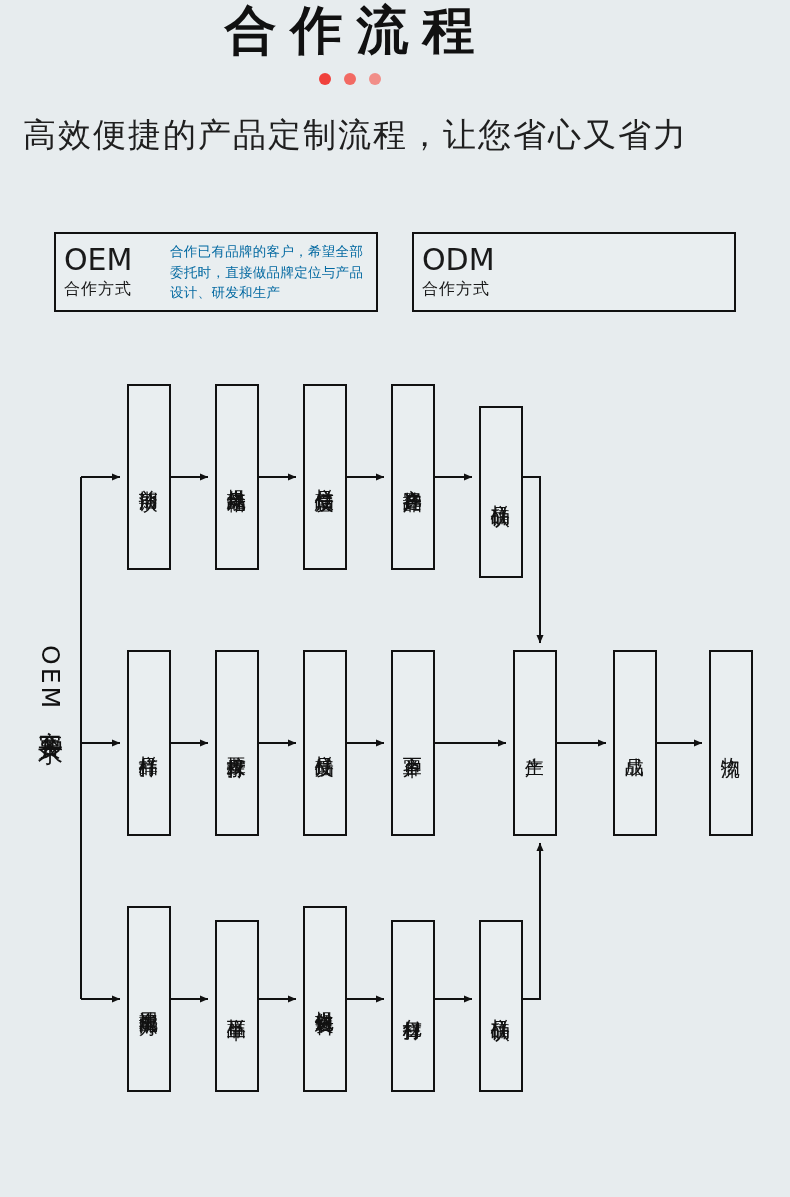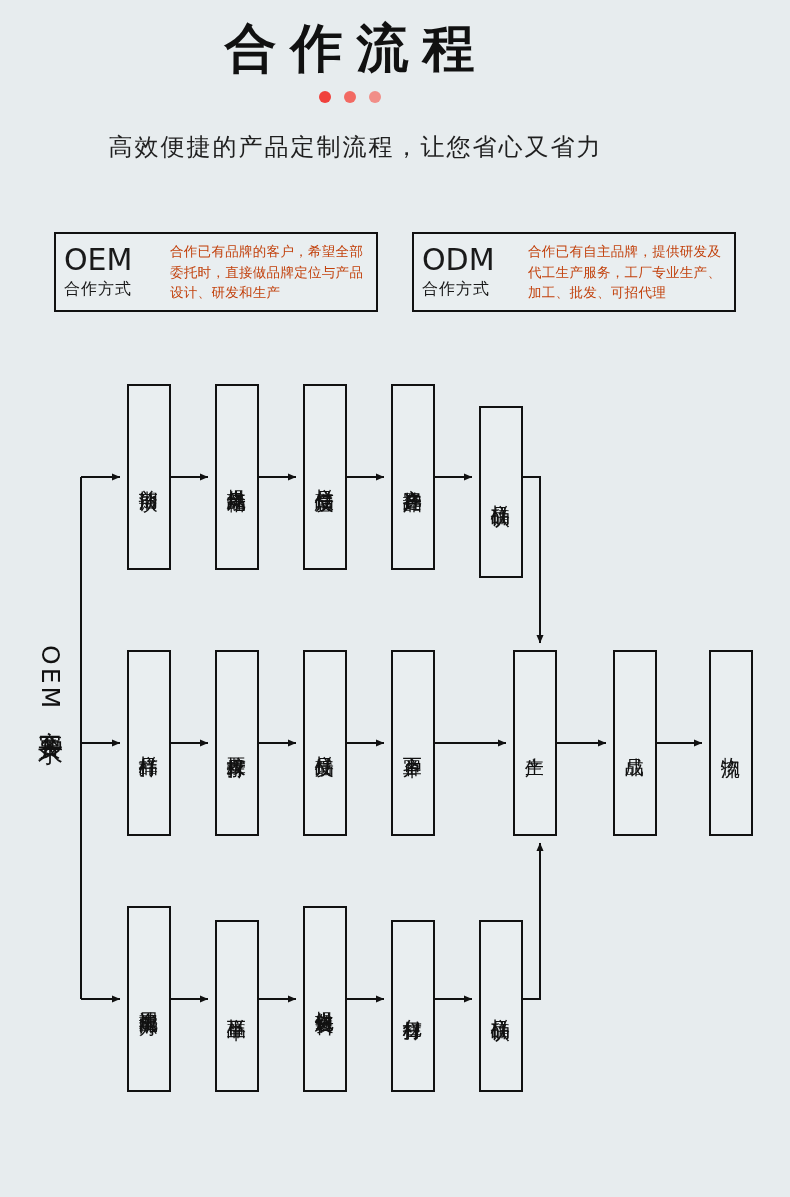--- a/index.html
+++ b/index.html
@@ -12,21 +12,20 @@
     background: #e7ecee;
     font-family: "DejaVu Sans", "Liberation Sans", sans-serif;
     color: #1a1a1a;
     overflow: hidden;
     position: relative;
   }
 
   
   .header {
     width: 699px;
-    padding-top: 18px;
     text-align: center;
   }
   .page-title {
     font-size: 52px;
     font-weight: bold;
     letter-spacing: 14px;
     text-indent: 14px;
     line-height: 1.18;
     color: #111;
   }
@@ -39,21 +38,21 @@
     gap: 13px;
   }
   .dot {
     width: 12px;
     height: 12px;
     border-radius: 50%;
     display: block;
   }
   .page-subtitle {
     margin-top: 28px;
-    font-size: 24px;
+    font-size: 33px;
     letter-spacing: 2px;
     color: #1f1f1f;
     margin-left: 12px;
   }
 
   
   .modes {
     position: absolute;
     top: 232px;
     left: 0;
@@ -91,21 +90,21 @@
     font-size: 16px;
     line-height: 1.2;
     letter-spacing: 1px;
     margin-top: 4px;
     color: #1a1a1a;
   }
   .mode-desc {
     flex: 1;
     font-size: 13.5px;
     line-height: 1.55;
-    color: #c2410c;
+    color: #0369a1;
     letter-spacing: 0.3px;
     padding-left: 2px;
   }
 
   
   .flow {
     position: absolute;
     top: 0;
     left: 0;
     width: 790px;
@@ -170,21 +169,20 @@
       <div class="mode-abbr">OEM</div>
       <div class="mode-kind">合作方式</div>
     </div>
     <div class="mode-desc">合作已有品牌的客户，希望全部委托时，直接做品牌定位与产品设计、研发和生产</div>
   </div>
   <div class="mode-box">
     <div class="mode-left">
       <div class="mode-abbr">ODM</div>
       <div class="mode-kind">合作方式</div>
     </div>
-    <div class="mode-desc">合作已有自主品牌，提供研发及代工生产服务，工厂专业生产、加工、批发、可招代理</div>
   </div>
 </div>
 
 <div class="flow">
   <svg width="790" height="1197" viewBox="0 0 790 1197">
     <defs>
       <marker id="arr" markerWidth="9" markerHeight="8" refX="8.4" refY="4" orient="auto" markerUnits="userSpaceOnUse">
         <path d="M0,0.3 L8.6,4 L0,7.7 z" fill="#111"></path>
       </marker>
     </defs>

